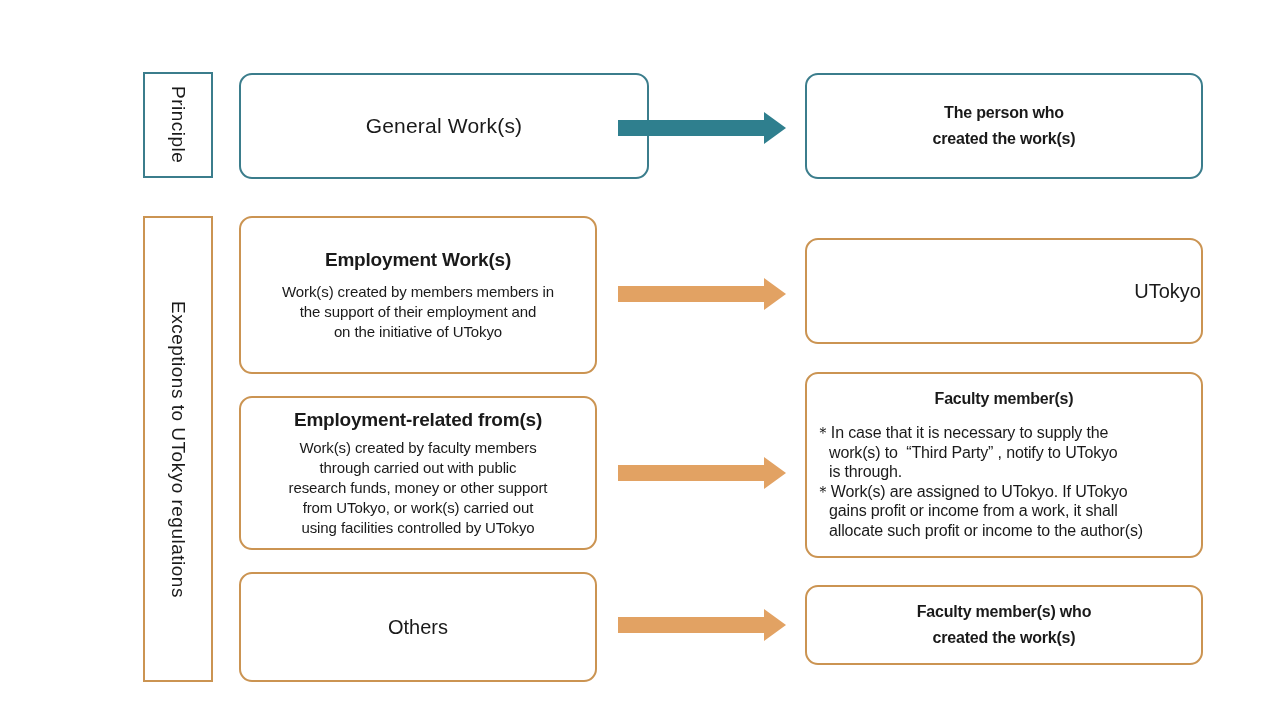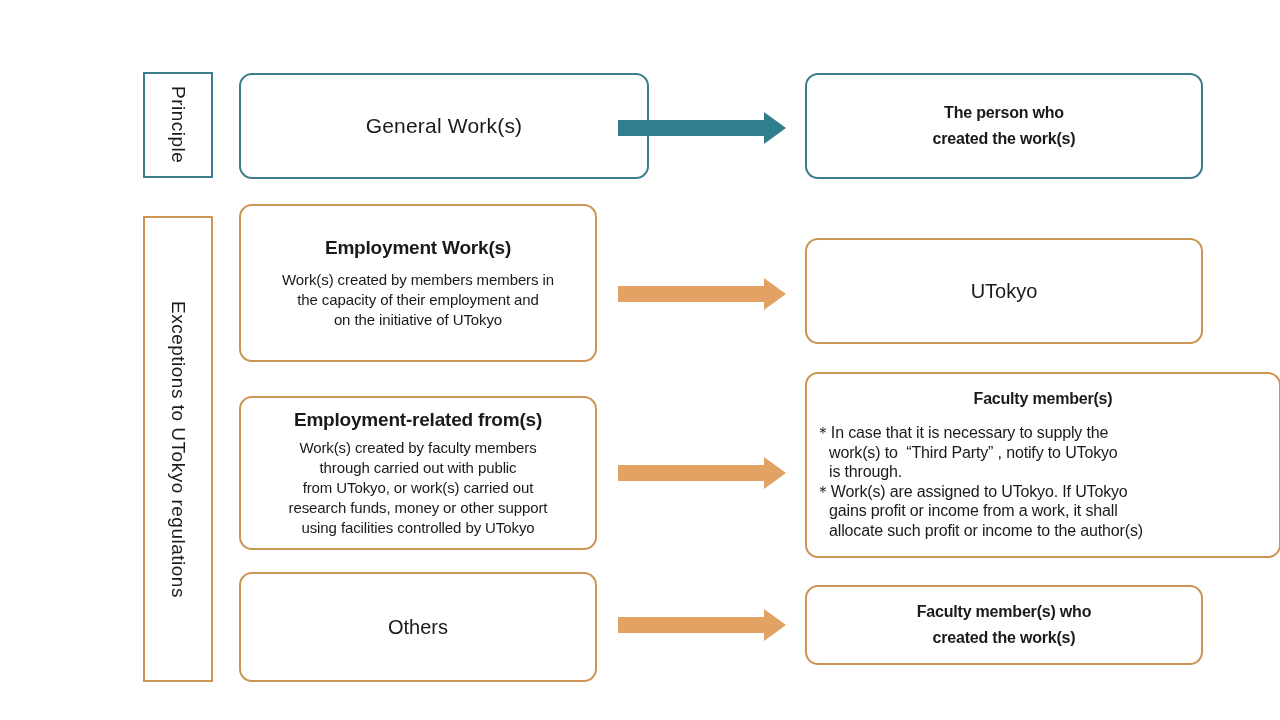--- a/index.html
+++ b/index.html
@@ -137,51 +137,51 @@
 
   <div class="box rounded teal-border" style="left:805px; top:73px; width:398px; height:106px;">
     <span class="title-rt">The person who</span>
     <span class="title-rt">created the work(s)</span>
   </div>
 
   <div class="catbox tan-border" style="left:143px; top:216px; width:70px; height:466px; border:2px solid #cb9452;">
     <span class="catlabel title-plain" style="font-size:19px;">Exceptions to UTokyo regulations</span>
   </div>
 
-  <div class="box rounded tan-border" style="left:239px; top:204px; width:358px; height:158px; padding:0 12px;">
+  <div class="box rounded tan-border" style="left:239px; top:216px; width:358px; height:158px; padding:0 12px;">
     <span class="title-md">Employment Work(s)</span>
     <span class="gap-10"></span>
     <span class="body-sm">Work(s) created by members members in</span>
-    <span class="body-sm">the capacity of their employment and</span>
+    <span class="body-sm">the support of their employment and</span>
     <span class="body-sm">on the initiative of UTokyo</span>
   </div>
 
   <svg class="arrow" style="left:618px; top:277px; width:168px; height:34px;" viewBox="0 0 168 34" preserveAspectRatio="none">
     <path d="M0,9 L146,9 L146,1 L168,17 L146,33 L146,25 L0,25 Z" fill="#e2a263"></path>
   </svg>
 
-  <div class="box rounded tan-border" style="left:805px; top:238px; width:398px; height:106px;">
+  <div class="box rounded tan-border" style="left:805px; top:238px; width:398px; height:106px;align-items:flex-end;">
     <span class="title-plain">UTokyo</span>
   </div>
 
   <div class="box rounded tan-border" style="left:239px; top:396px; width:358px; height:154px; padding:0 6px;">
     <span class="title-md">Employment-related from(s)</span>
     <span class="gap-6"></span>
     <span class="body-sm">Work(s) created by faculty members</span>
     <span class="body-sm">through carried out with public</span>
+    <span class="body-sm">research funds, money or other support</span>
     <span class="body-sm">from UTokyo, or work(s) carried out</span>
-    <span class="body-sm">research funds, money or other support</span>
     <span class="body-sm">using facilities controlled by UTokyo</span>
   </div>
 
   <svg class="arrow" style="left:618px; top:456px; width:168px; height:34px;" viewBox="0 0 168 34" preserveAspectRatio="none">
     <path d="M0,9 L146,9 L146,1 L168,17 L146,33 L146,25 L0,25 Z" fill="#e2a263"></path>
   </svg>
 
-  <div class="box rounded tan-border" style="left:805px; top:372px; width:476px; height:186px; padding:8px 8px 6px 8px; justify-content:flex-start;">
+  <div class="box rounded tan-border" style="left:805px; top:372px; width:398px; height:186px; padding:8px 8px 6px 8px; justify-content:flex-start;">
     <span class="title-rt" style="margin-top:4px;">Faculty member(s)</span>
     <div class="notes" style="margin-top:11px;">
       <span class="note-line">＊In case that it is necessary to supply the</span>
       <span class="note-line" style="padding-left:14px; text-indent:0;">work(s) to  “Third Party” , notify to UTokyo</span>
       <span class="note-line" style="padding-left:14px; text-indent:0;">is through.</span>
       <span class="note-line">＊Work(s) are assigned to UTokyo. If UTokyo</span>
       <span class="note-line" style="padding-left:14px; text-indent:0;">gains profit or income from a work, it shall</span>
       <span class="note-line" style="padding-left:14px; text-indent:0;">allocate such profit or income to the author(s)</span>
     </div>
   </div>

